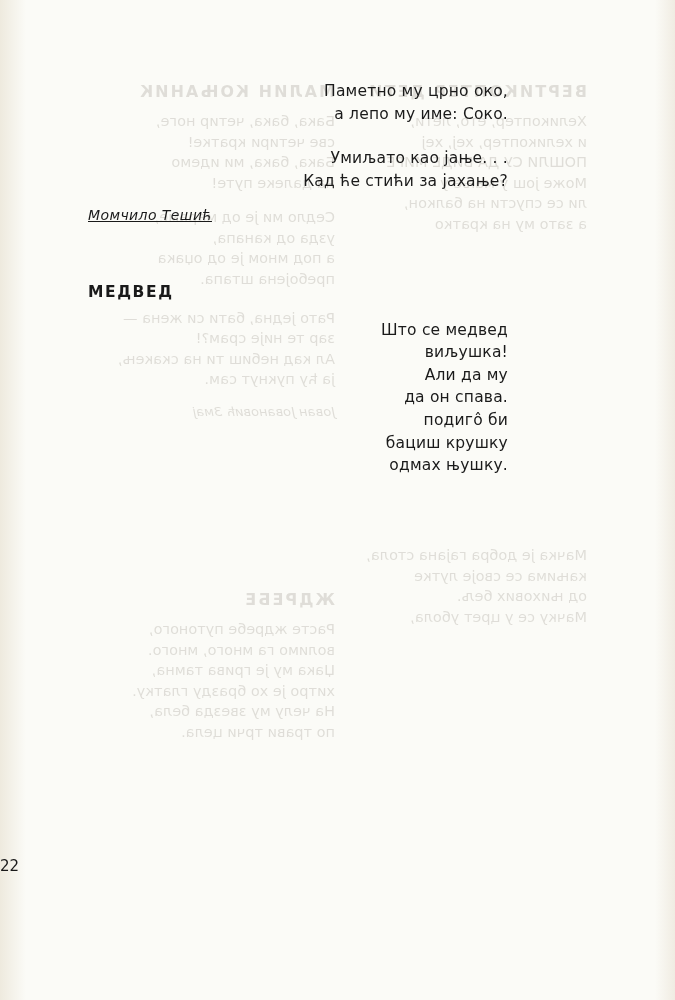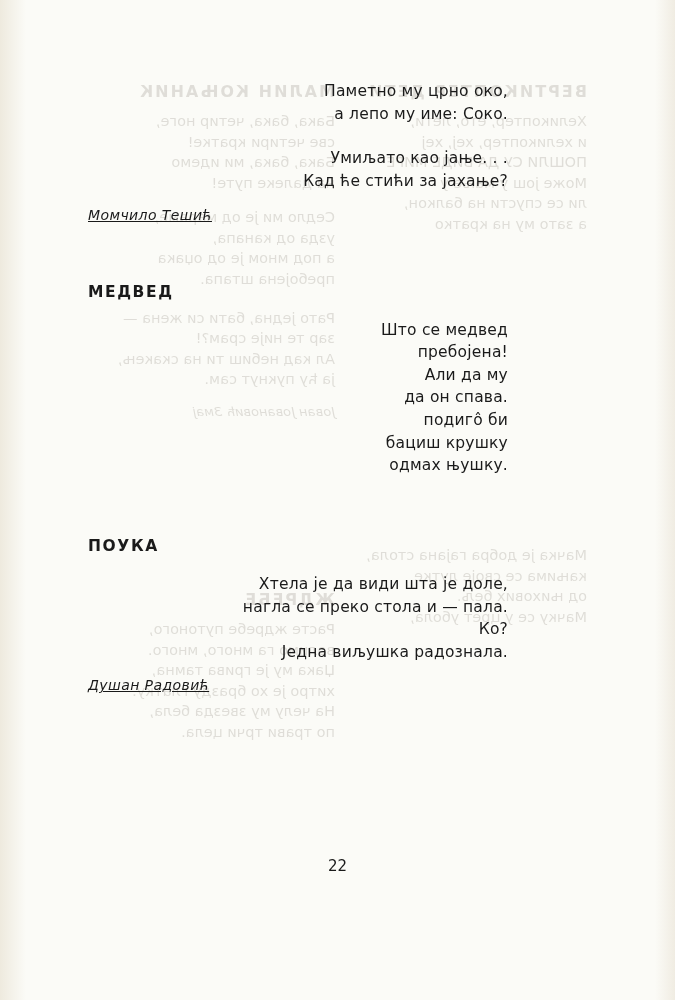--- a/index.html
+++ b/index.html
@@ -101,21 +101,21 @@
     text-decoration: underline;
   }
   .gap-sm { height: 8px; }
   .spacer-lg { height: 34px; }
 
   .folio {
     position: absolute;
     top: 857px;
     left: 0;
     width: 675px;
-    text-align: center;
+    text-align: left;
     font-size: 15px;
   }
 </style>
 </head>
 <body>
 
 <div class="page">
 
   <div class="bleed">
 
@@ -186,38 +186,28 @@
       </div>
       <div class="author">Момчило Тешић</div>
     </div>
 
     <div class="spacer-lg"></div>
 
     <div class="poem">
       <h2 class="poem-title">МЕДВЕД</h2>
       <div class="stanza">
         <div class="line">Што се медвед</div>
-        <div class="line">пребојена!</div>
+        <div class="line">виљушка!</div>
         <div class="line">Али да му</div>
         <div class="line">да он спава.</div>
         <div class="line">подигô би</div>
         <div class="line">бациш крушку</div>
         <div class="line">одмах њушку.</div>
       </div>
     </div>
 
     <div class="spacer-lg"></div>
 
-    <div class="poem">
-      <h2 class="poem-title">ПОУКА</h2>
-      <div class="stanza">
-        <div class="line">Хтела је да види шта је доле,</div>
-        <div class="line">нагла се преко стола и — пала.</div>
-        <div class="line">Ко?</div>
-        <div class="line">Једна виљушка радознала.</div>
-      </div>
-      <div class="author">Душан Радовић</div>
-    </div>
 
   </div>
 
   <div class="folio">22</div>
 </div>
 
 </body></html>

